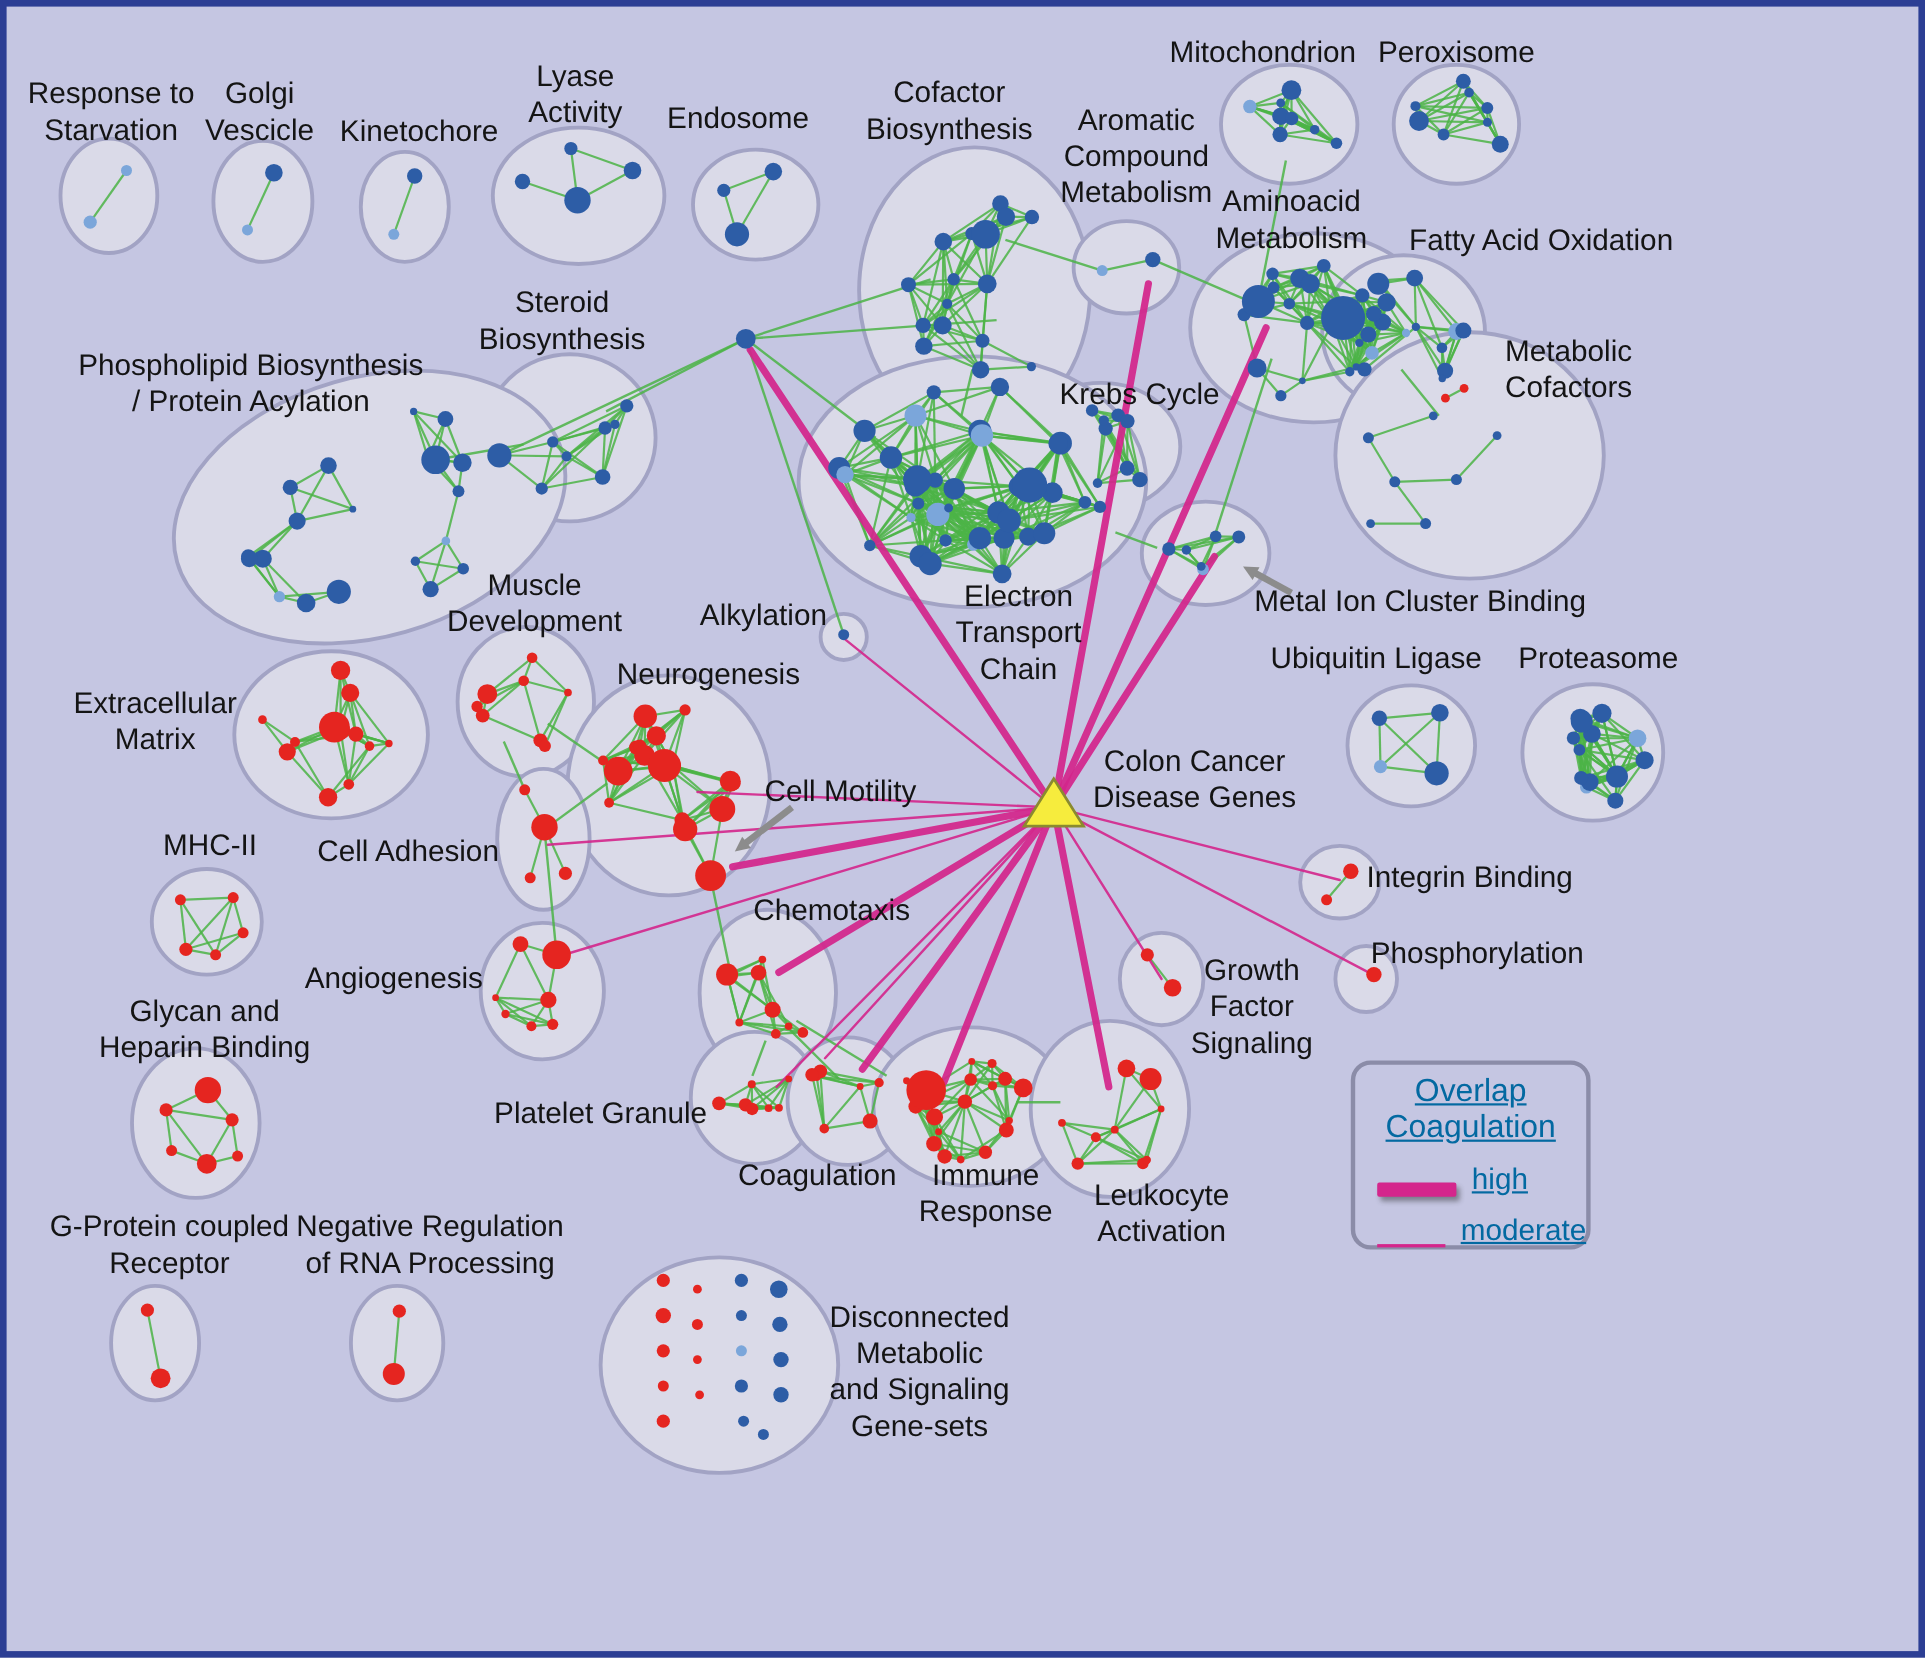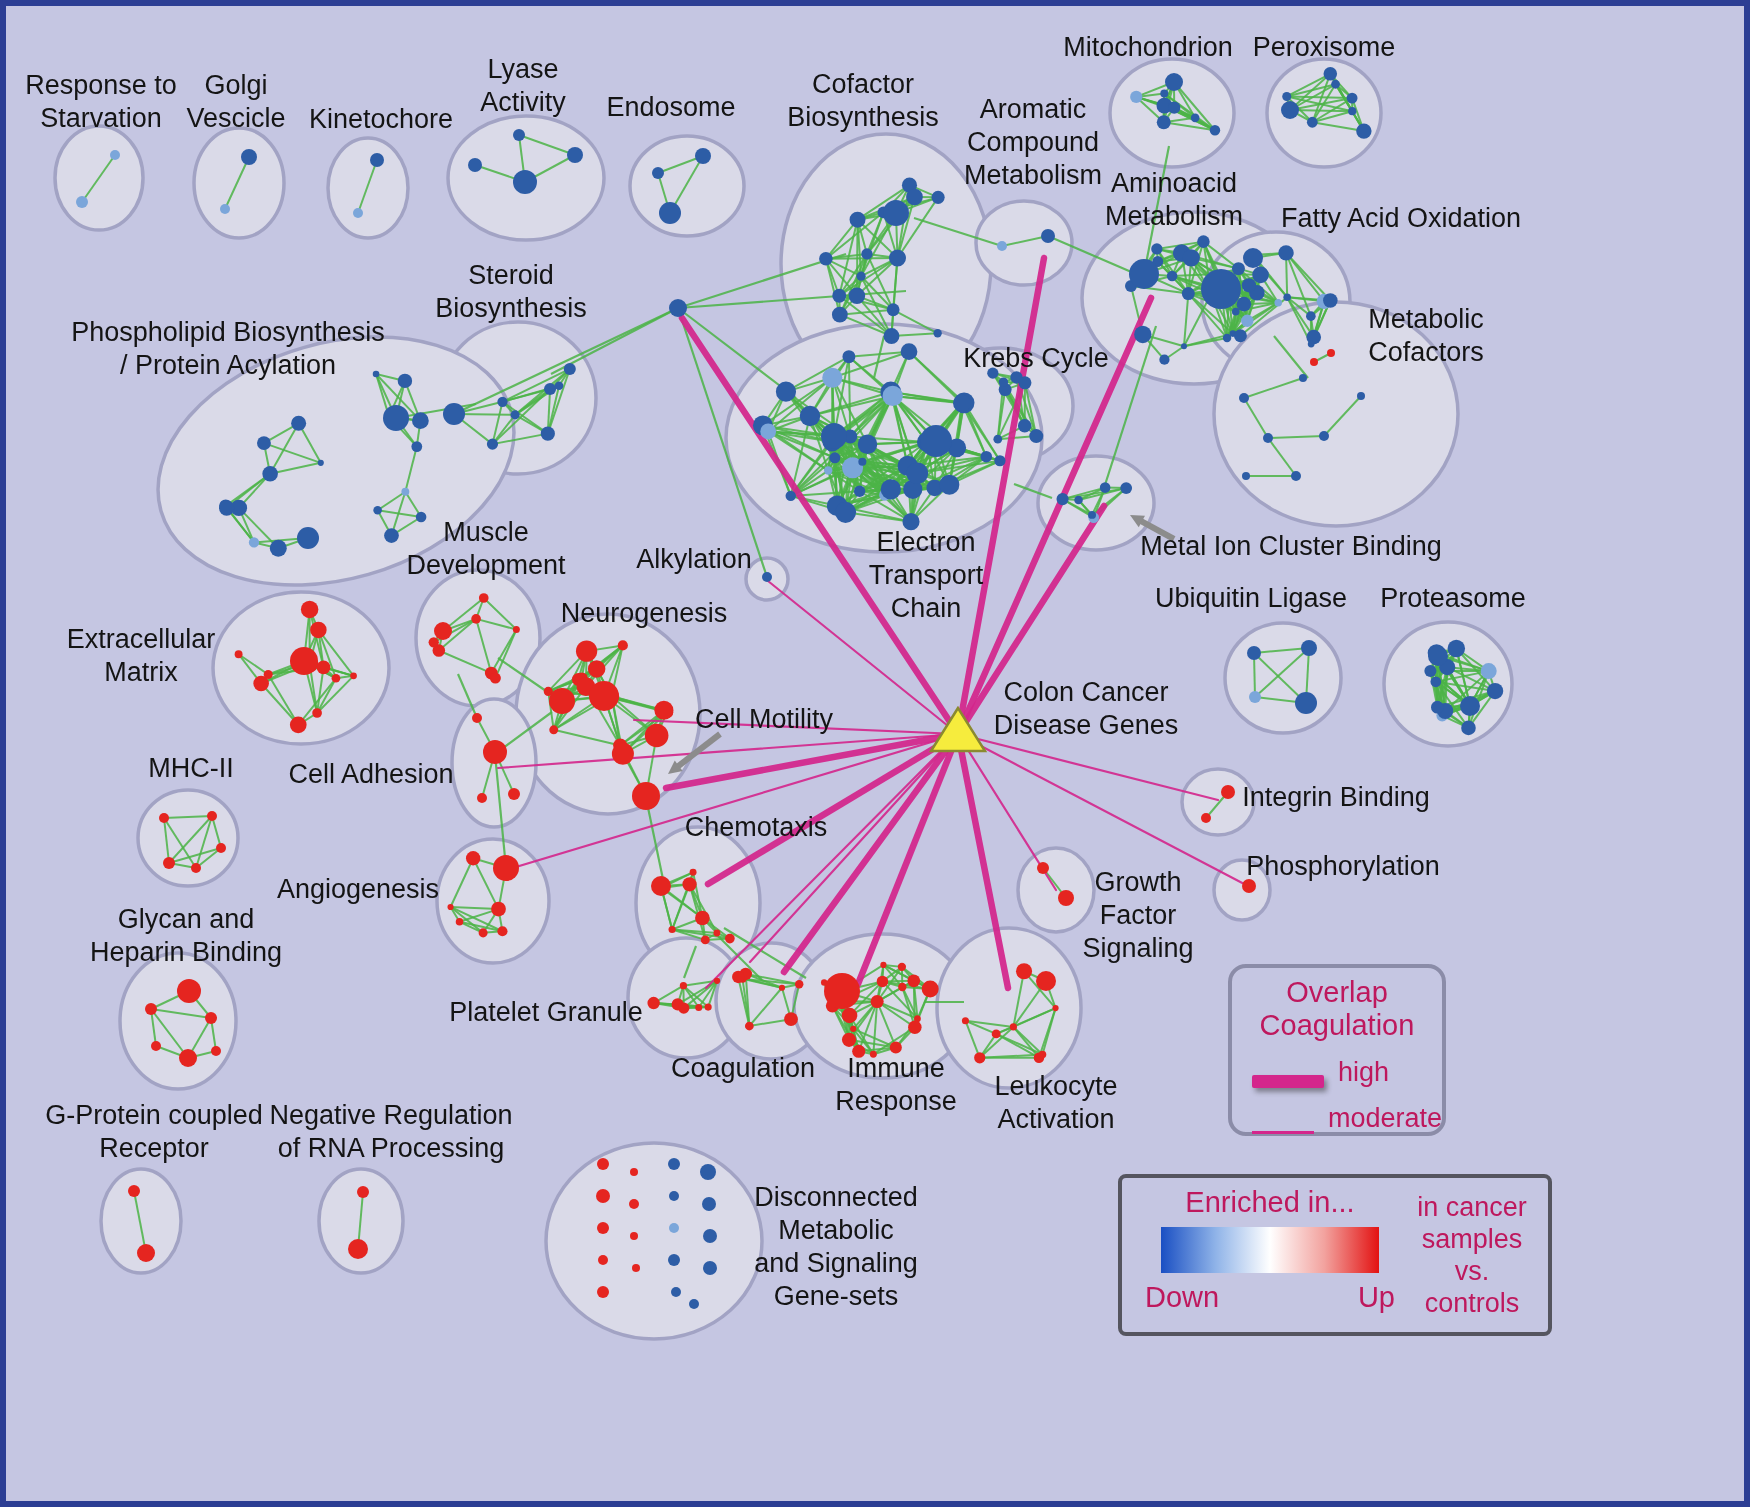--- a/index.html
+++ b/index.html
@@ -1,19 +1,19 @@
 <!DOCTYPE html>
 <html><head>
 <meta charset="utf-8">
 <style>
   html,body{margin:0;padding:0;background:#8f90ad;}
   .stage{position:relative;width:1750px;height:1507px;background:#c5c6e2;border:6px solid #2c3e94;box-sizing:border-box;overflow:hidden;font-family:"Liberation Sans",sans-serif;}
   .stage svg{position:absolute;left:0;top:0;}
   .nlabel{font-size:27px;fill:#141414;font-family:"Liberation Sans",sans-serif;}
-  .legend{position:absolute;box-sizing:border-box;color:#be185d;}
+  .legend{position:absolute;box-sizing:border-box;color:#0369a1;text-decoration:underline;}
   .legend-overlap{left:1222px;top:958px;width:218px;height:172px;border:4px solid #8b8ca8;border-radius:18px;padding:8px 0 0 0;text-align:center;}
   .lg-title{font-size:29px;line-height:33px;}
   .lg-row{display:flex;align-items:flex-end;margin:15px 0 0 20px;gap:14px;}
   .swatch-high{display:inline-block;width:72px;height:13px;border-radius:2px;box-shadow:3px 4px 5px rgba(40,40,40,.45);}
   .swatch-moderate{display:inline-block;width:72px;height:3px;}
   .lg-label{font-size:27px;}
   .legend-enriched{left:1112px;top:1168px;width:434px;height:162px;border:4px solid #55555f;border-radius:8px;display:flex;padding:8px 14px;gap:6px;}
   .le-left{width:268px;display:flex;flex-direction:column;align-items:center;}
   .le-title{font-size:29px;}
   .le-gradient{width:218px;height:46px;margin-top:8px;}
@@ -1629,28 +1629,13 @@
     <div class="lg-row">
       <span class="swatch-high" style="background: rgb(212, 38, 140);"></span>
       <span class="lg-label">high</span>
     </div>
     <div class="lg-row">
       <span class="swatch-moderate" style="background: rgb(212, 38, 140);"></span>
       <span class="lg-label">moderate</span>
     </div>
   </div>
 
-  <div class="legend legend-enriched">
-    <div class="le-left">
-      <div class="le-title">Enriched in...</div>
-      <div class="le-gradient" style="background: linear-gradient(90deg, rgb(26, 79, 195), rgb(143, 179, 232), rgb(255, 255, 255), rgb(242, 162, 158), rgb(227, 18, 18));"></div>
-      <div class="le-ends">
-        <span>Down</span>
-        <span>Up</span>
-      </div>
-    </div>
-    <div class="le-right">
-      <div>in cancer</div>
-      <div>samples</div>
-      <div>vs. controls</div>
-    </div>
-  </div>
 </div>
 
 </body></html>

